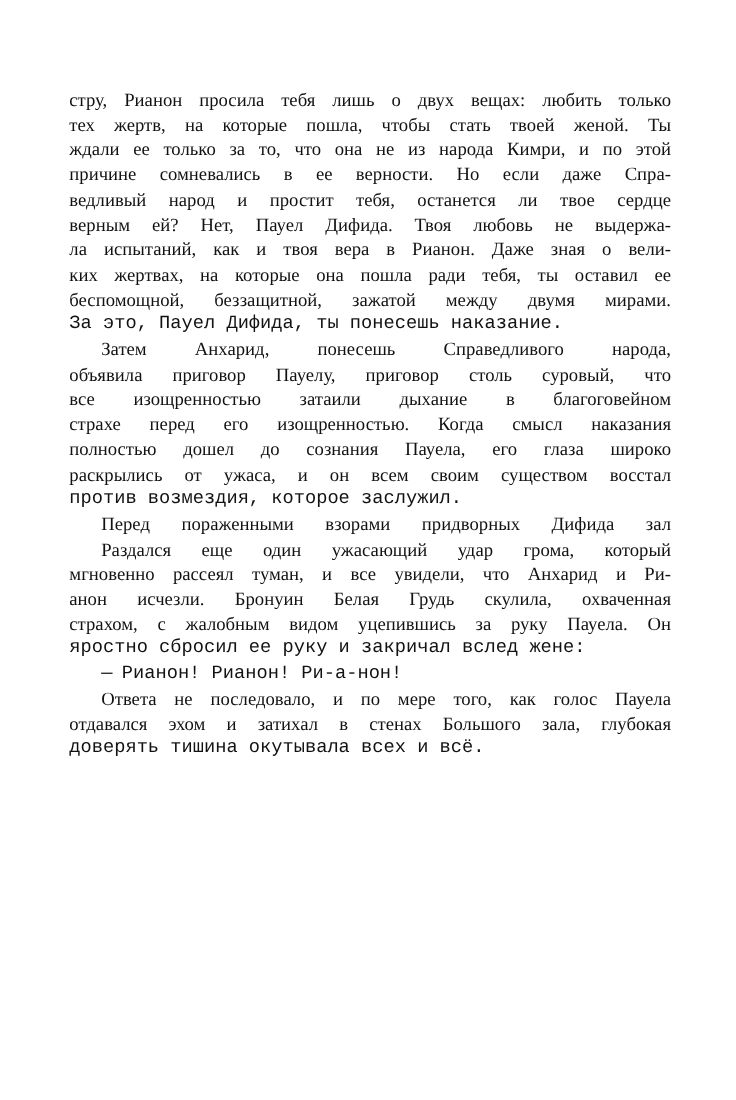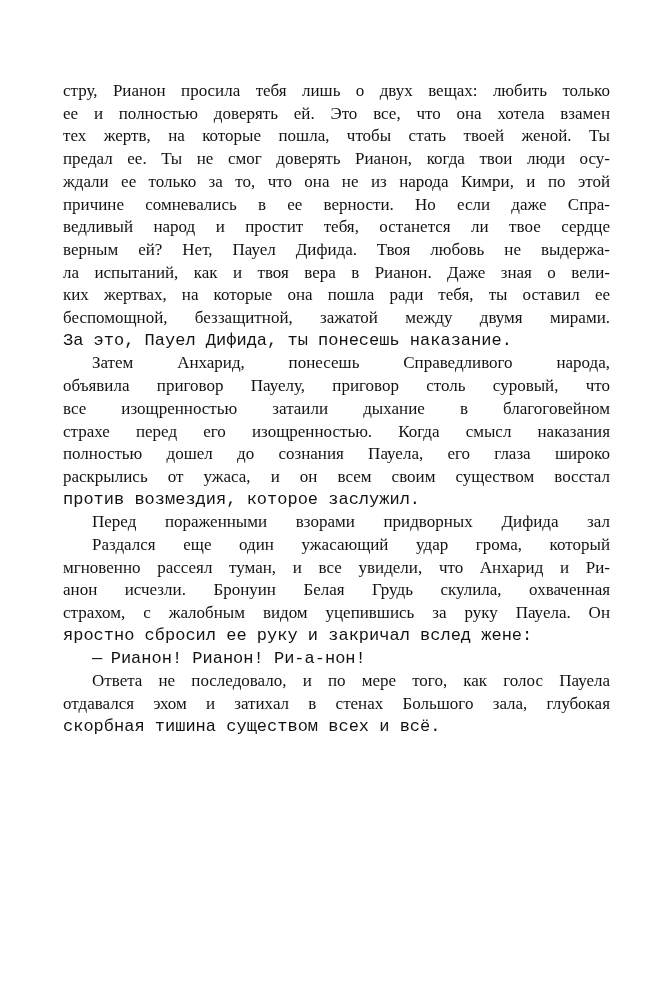--- a/index.html
+++ b/index.html
@@ -46,23 +46,21 @@
     text-indent: 29px;
   }
 </style>
 </head>
 <body>
 
 <main class="page" style="background: rgb(255, 255, 255);">
   <section class="text-block" style="color: rgb(18, 18, 18);">
       <div class="paragraph">
         <div class="line">стру, Рианон просила тебя лишь о двух вещах: любить только</div>
-        <div class="line">ее и полностью доверять ей. Это все, что она хотела взамен</div>
         <div class="line">тех жертв, на которые пошла, чтобы стать твоей женой. Ты</div>
-        <div class="line">предал ее. Ты не смог доверять Рианон, когда твои люди осу-</div>
         <div class="line">ждали ее только за то, что она не из народа Кимри, и по этой</div>
         <div class="line">причине сомневались в ее верности. Но если даже Спра-</div>
         <div class="line">ведливый народ и простит тебя, останется ли твое сердце</div>
         <div class="line">верным ей? Нет, Пауел Дифида. Твоя любовь не выдержа-</div>
         <div class="line">ла испытаний, как и твоя вера в Рианон. Даже зная о вели-</div>
         <div class="line">ких жертвах, на которые она пошла ради тебя, ты оставил ее</div>
         <div class="line">беспомощной, беззащитной, зажатой между двумя мирами.</div>
         <div class="line last">За это, Пауел Дифида, ты понесешь наказание.</div>
       </div>
       <div class="paragraph">
@@ -83,16 +81,16 @@
         <div class="line">анон исчезли. Бронуин Белая Грудь скулила, охваченная</div>
         <div class="line">страхом, с жалобным видом уцепившись за руку Пауела. Он</div>
         <div class="line last">яростно сбросил ее руку и закричал вслед жене:</div>
       </div>
       <div class="paragraph">
         <div class="line last indent">— Рианон! Рианон! Ри-а-нон!</div>
       </div>
       <div class="paragraph">
         <div class="line indent">Ответа не последовало, и по мере того, как голос Пауела</div>
         <div class="line">отдавался эхом и затихал в стенах Большого зала, глубокая</div>
-        <div class="line last">скорбная тишина существом всех и всё.</div>
+        <div class="line last">доверять тишина окутывала всех и всё.</div>
       </div>
     </section>
 </main>
 
 </body></html>

